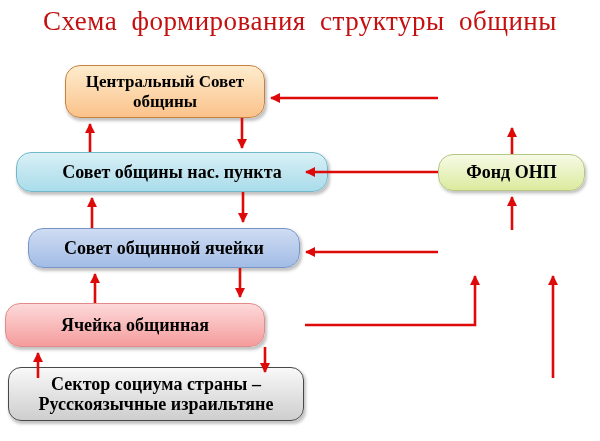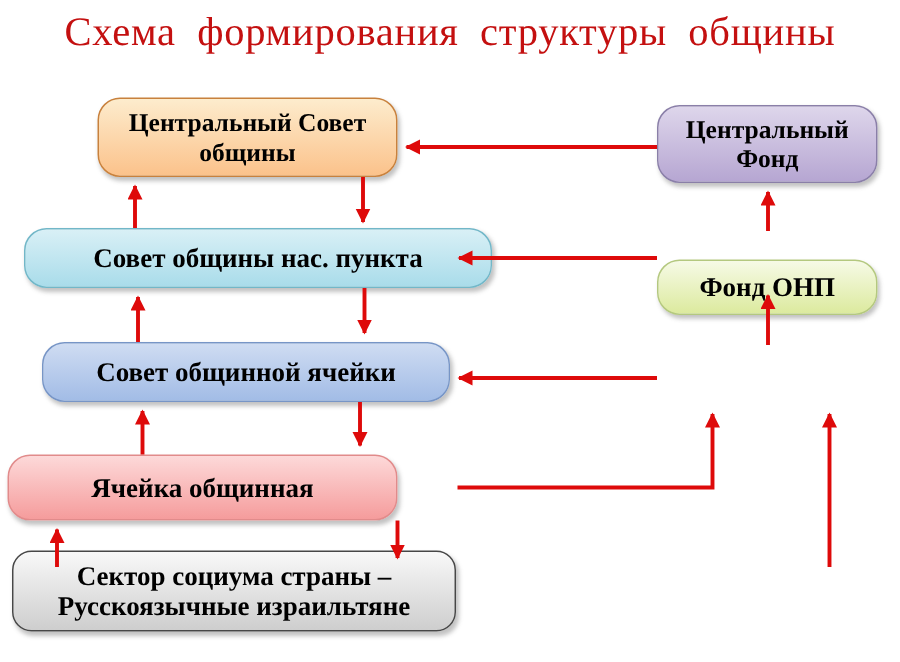--- a/index.html
+++ b/index.html
@@ -14,21 +14,21 @@
   }
   .node{
     position:absolute;display:flex;align-items:center;justify-content:center;
     text-align:center;font-weight:bold;color:#000;line-height:1.12;
     border-radius:15px;box-shadow:1.5px 2.5px 3px rgba(120,120,120,0.45);
     padding:2px 4px;box-sizing:border-box;
   }
   .orange{background:linear-gradient(#fdeccd,#fbc28b);border:1.5px solid #c8813d;}
   .purple{background:linear-gradient(#ded6eb,#b6a6d2);border:1.5px solid #8a7fa8;}
   .lblue {background:linear-gradient(#d9f0f6,#a9dcea);border:1.5px solid #72b7c8;}
-  .green {background:linear-gradient(#f6fae6,#dcea9e);border:1.5px solid #b4c87f;margin-top:19px;}
+  .green {background:linear-gradient(#f6fae6,#dcea9e);border:1.5px solid #b4c87f;}
   .peri  {background:linear-gradient(#cfdcf2,#a2bce6);border:1.5px solid #7795c6;}
   .cyan  {background:linear-gradient(#dff3f9,#a6e0f2);border:1.5px solid #79bdd2;}
   .pink  {background:linear-gradient(#fdd9d9,#f59c9c);border:1.5px solid #e18b8b;}
   .gray  {background:linear-gradient(#f8f8f8,#cecece);border:1.8px solid #474747;border-radius:13px;}
   .n0{left:65px;top:65px;width:200px;height:53px;font-size:17px;}
   .n1{left:438px;top:70px;width:147px;height:52px;font-size:17px;}
   .n2{left:16px;top:152px;width:312px;height:40px;font-size:18px;}
   .n3{left:438px;top:154px;width:147px;height:37px;font-size:18px;}
   .n4{left:28px;top:228px;width:272px;height:40px;font-size:18px;}
   .n5{left:438px;top:230px;width:147px;height:40px;font-size:18px;}
@@ -37,21 +37,20 @@
   .n8{left:318px;top:378px;width:267px;height:54px;font-size:17px;}
   #arrows{position:absolute;left:0;top:0;width:600px;height:441px;pointer-events:none;}
 </style>
 </head>
 <body>
 
 <div id="stage">
   <div id="title">Схема формирования структуры общины</div>
 
   <div class="node orange n0">Центральный Совет общины</div>
-  <div class="node purple n1">Центральный Фонд</div>
   <div class="node lblue  n2">Совет общины нас. пункта</div>
   <div class="node green  n3">Фонд ОНП</div>
   <div class="node peri   n4">Совет общинной ячейки</div>
   <div class="node pink   n6">Ячейка общинная</div>
   <div class="node gray   n7">Сектор социума страны – Русскоязычные израильтяне</div>
 
   <svg id="arrows" viewBox="0 0 600 441" xmlns="http://www.w3.org/2000/svg">
     <defs>
       <marker id="ah" markerUnits="userSpaceOnUse" markerWidth="12" markerHeight="11" refX="9" refY="5" orient="auto">
         <path d="M0,0 L10,5 L0,10 Z" fill="#de0a0a"></path>

